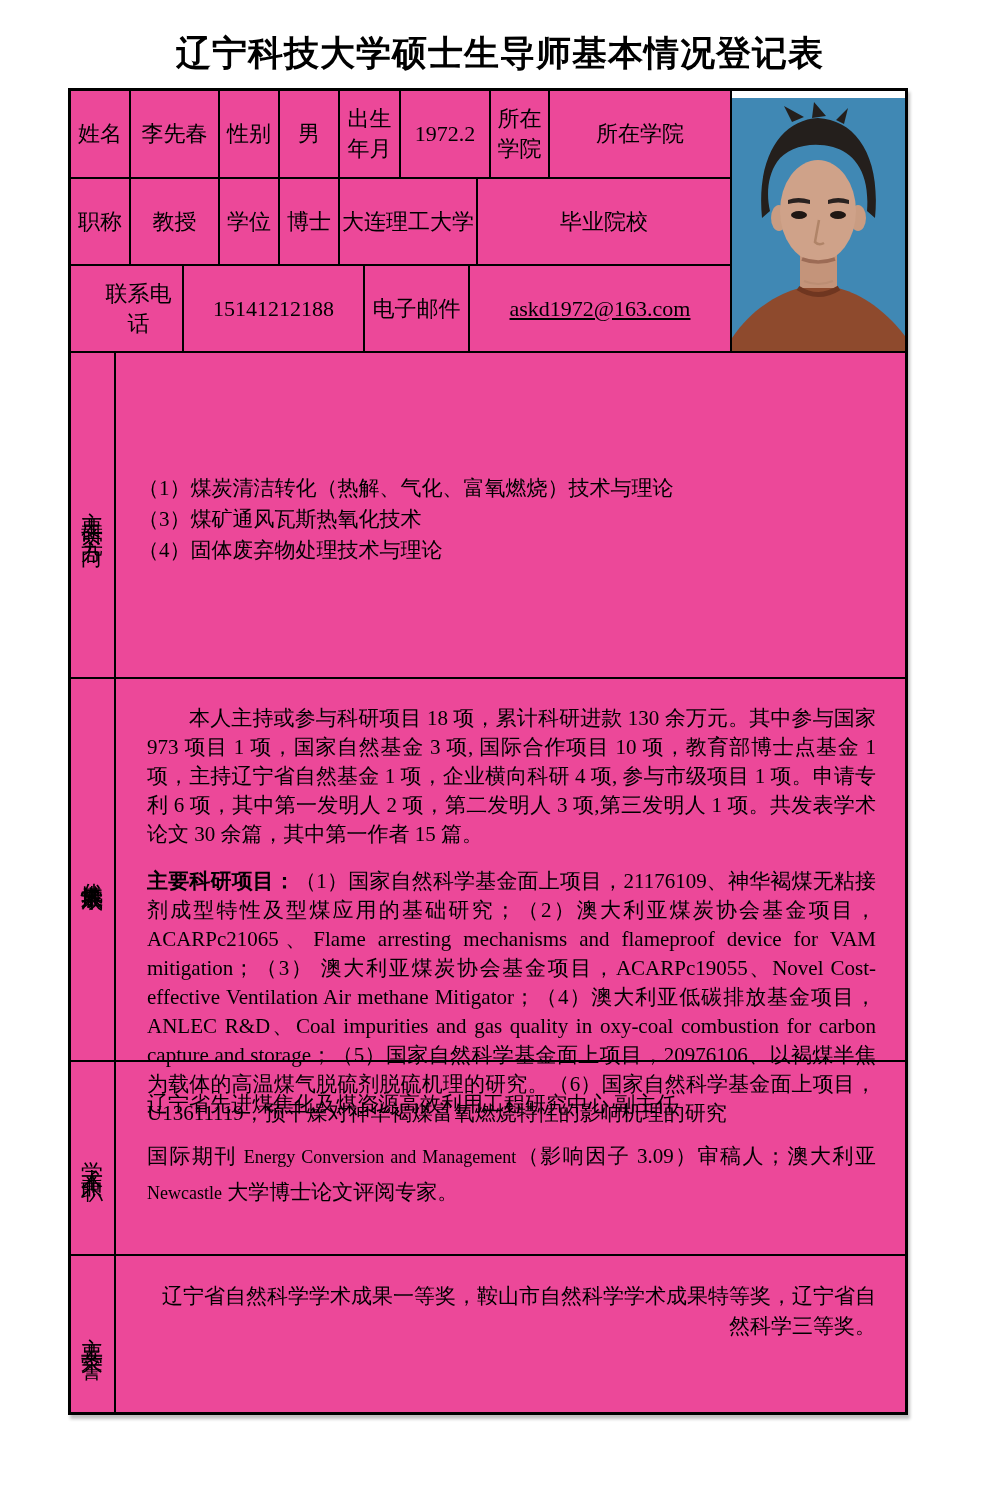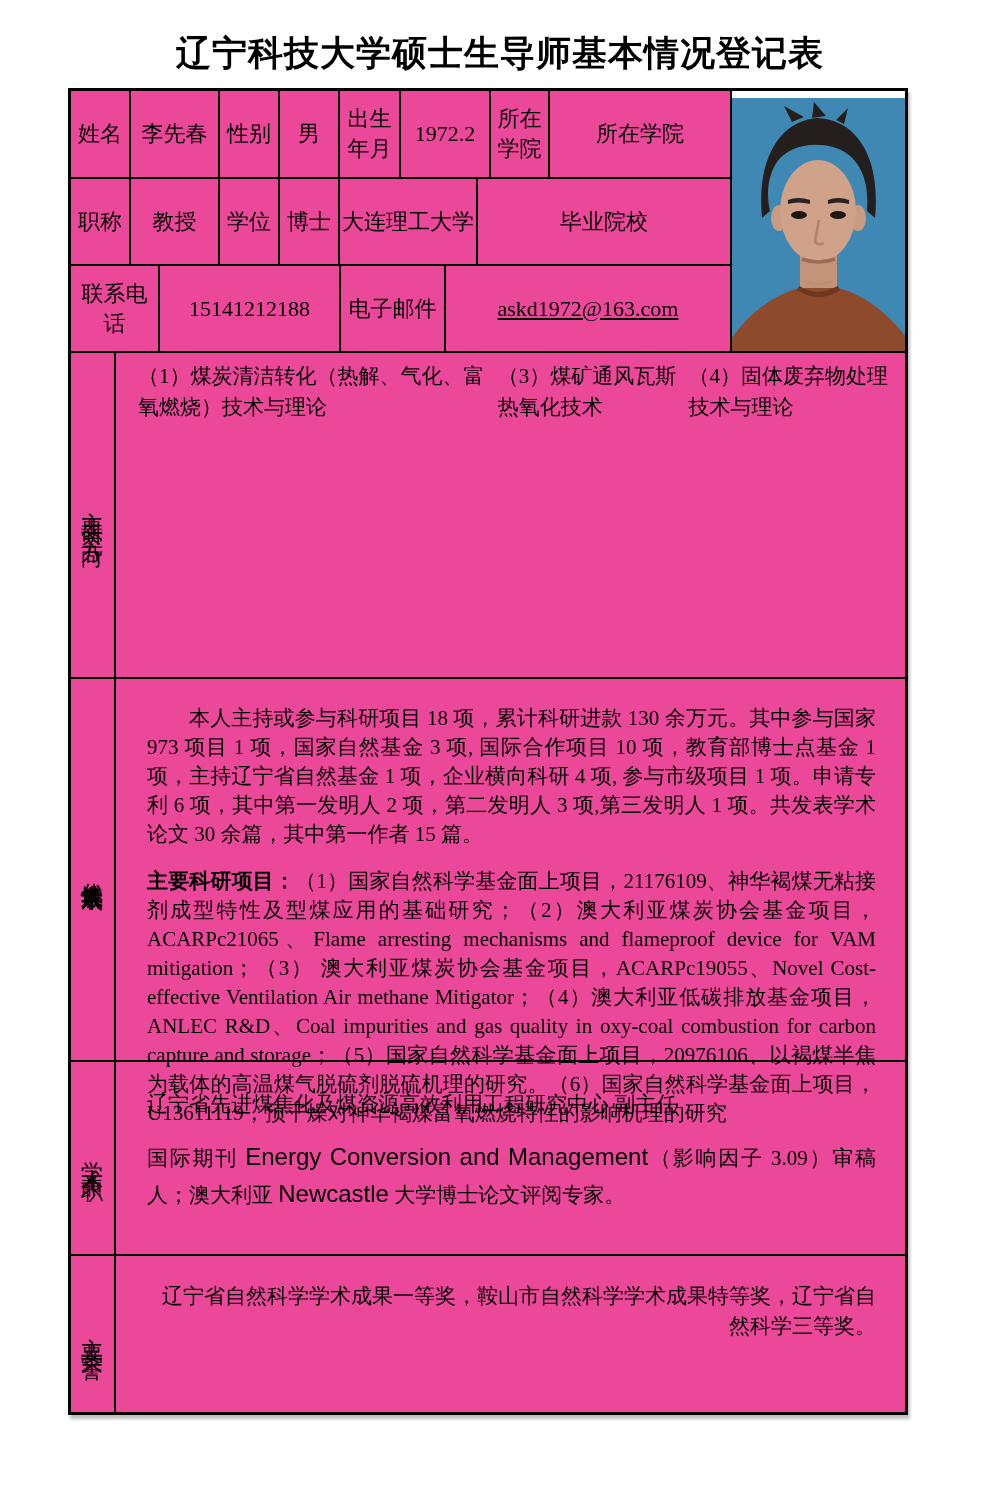--- a/index.html
+++ b/index.html
@@ -22,21 +22,21 @@
     border:3px solid #000;
     box-sizing:border-box;
     background:#ec4899;
     box-shadow:2px 4px 3px rgba(0,0,0,0.25);
   }
   .tbl *{box-sizing:border-box;}
   
   .hdr{display:flex;height:262px;border-bottom:2px solid #000;}
   .hdr-left{width:689px;border-right:2px solid #000;display:flex;flex-direction:column;}
   .hrow{display:flex;border-bottom:2px solid #000;}
-  .hrow:last-child{border-bottom:none;flex:1;}
+  .hrow:last-child{border-bottom:none;flex:1;padding-left:24px;}
   .cell{
     display:flex;align-items:center;justify-content:center;
     border-right:2px solid #000;
     text-align:center;font-size:22px;line-height:30px;
     padding:2px;
   }
   .cell:last-child{border-right:none;flex:1;}
   .wrap2{display:inline-block;width:48px;}
   .wrap3{display:inline-block;width:70px;}
   .email-link{text-decoration:underline;color:#000;}
@@ -51,27 +51,27 @@
     width:45px;border-right:2px solid #000;
     display:flex;align-items:center;justify-content:center;
   }
   .vlabel{
     writing-mode:vertical-lr;text-orientation:upright;
     font-size:22px;letter-spacing:7px;line-height:45px;
   }
   .vlabel.tight{letter-spacing:1px;}
   .content{flex:1;padding:8px 12px 0 14px;font-size:21px;line-height:29px;}
   .content p{margin:17px;}
-  .research-content{display:flex;flex-direction:row;justify-content:center;padding-left:22px;}
+  .research-content{display:flex;flex-direction:column;justify-content:center;padding-left:22px;}
   .ritem{line-height:31px;}
   .ach-p1{text-indent:2em;text-align:justify;margin-bottom:18px !important;}
   .ach-p2{text-align:justify;}
   .pos-line1{margin-bottom:10px !important;line-height:35px;}
   .pos-line2{line-height:35px;text-align:justify;}
-  .mono{font-family:Liberation Sans, sans-serif;font-size:24px;}
+  .mono{font-family:Liberation Serif, serif;font-size:18px;}
   .honor-text{line-height:30px;text-align:right;}
 </style>
 </head>
 <body>
 
 <div class="page">
 
   <h1 class="title">辽宁科技大学硕士生导师基本情况登记表</h1>
 
   <div class="tbl">

